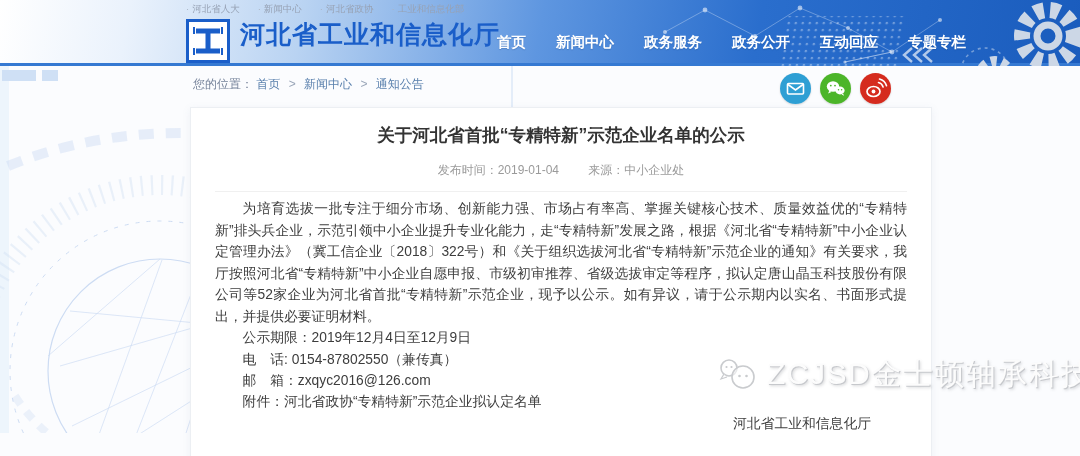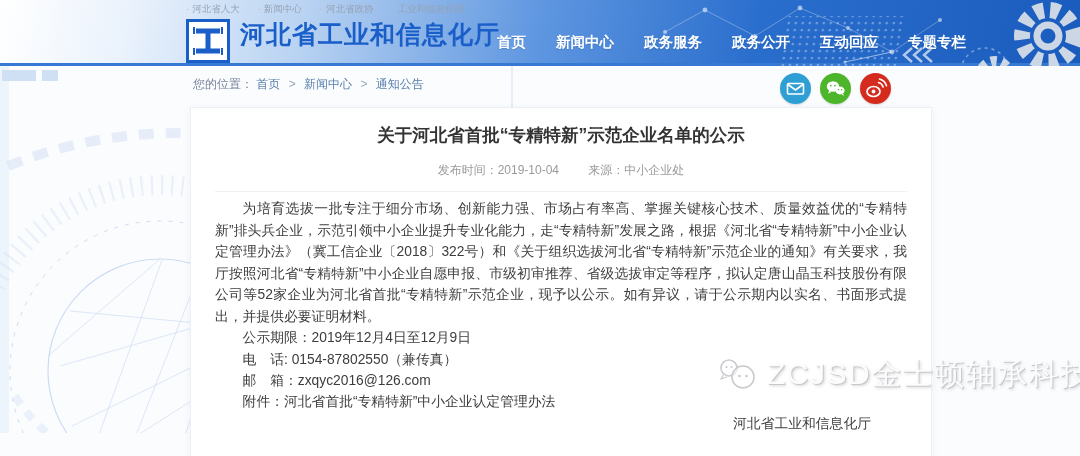--- a/index.html
+++ b/index.html
@@ -175,30 +175,30 @@
           <ellipse cx="13.5" cy="18.5" rx="6.5" ry="5" fill="none" stroke="#ffffff" stroke-width="1.7"></ellipse>
           <circle cx="13.5" cy="18.5" r="1.9" fill="#ffffff"></circle>
           <path d="M18.5,9.5 a6.5,6.5 0 0 1 4.6,4.4 M19.5,6 a10,10 0 0 1 7,6.8" fill="none" stroke="#ffffff" stroke-width="1.6" stroke-linecap="round"></path>
         </svg>
       </button>
     </div>
 
     <div class="card">
       <h1 class="article-title">关于河北省首批“专精特新”示范企业名单的公示</h1>
       <div class="article-meta">
-        <span class="meta-pub">发布时间：2019-10-04</span>
+        <span class="meta-pub">发布时间：2019-01-04</span>
         <span class="meta-src">来源：中小企业处</span>
       </div>
       <div class="divider"></div>
       <div class="article-body">
         <p class="para">为培育选拔一批专注于细分市场、创新能力强、市场占有率高、掌握关键核心技术、质量效益优的“专精特新”排头兵企业，示范引领中小企业提升专业化能力，走“专精特新”发展之路，根据《河北省“专精特新”中小企业认定管理办法》（冀工信企业〔2018〕322号）和《关于组织选拔河北省“专精特新”示范企业的通知》有关要求，我厅按照河北省“专精特新”中小企业自愿申报、市级初审推荐、省级选拔审定等程序，拟认定唐山晶玉科技股份有限公司等52家企业为河北省首批“专精特新”示范企业，现予以公示。如有异议，请于公示期内以实名、书面形式提出，并提供必要证明材料。</p>
         <p class="cline">公示期限：2019年12月4日至12月9日</p>
         <p class="cline">电　话: 0154-87802550（兼传真）</p>
         <p class="cline">邮　箱：zxqyc2016@126.com</p>
-        <p class="cline cline-attach">附件：河北省首批“专精特新”中小企业认定管理办法</p>
+        <p class="cline cline-attach">附件：河北省政协“专精特新”示范企业拟认定名单</p>
         <p class="sig-org">河北省工业和信息化厅</p>
 
       </div>
     </div>
 
     <div class="watermark">
       <svg width="46" height="38" viewBox="0 0 46 38">
         <circle cx="13" cy="12" r="8" fill="rgba(255,255,255,0.55)" stroke="#c9cbce" stroke-width="1.6"></circle>
         <circle cx="27" cy="21" r="11" fill="rgba(255,255,255,0.55)" stroke="#c9cbce" stroke-width="1.6"></circle>
         <path d="M8,18 l-3,5 6,-2" fill="rgba(255,255,255,0.55)" stroke="#c9cbce" stroke-width="1.2"></path>

